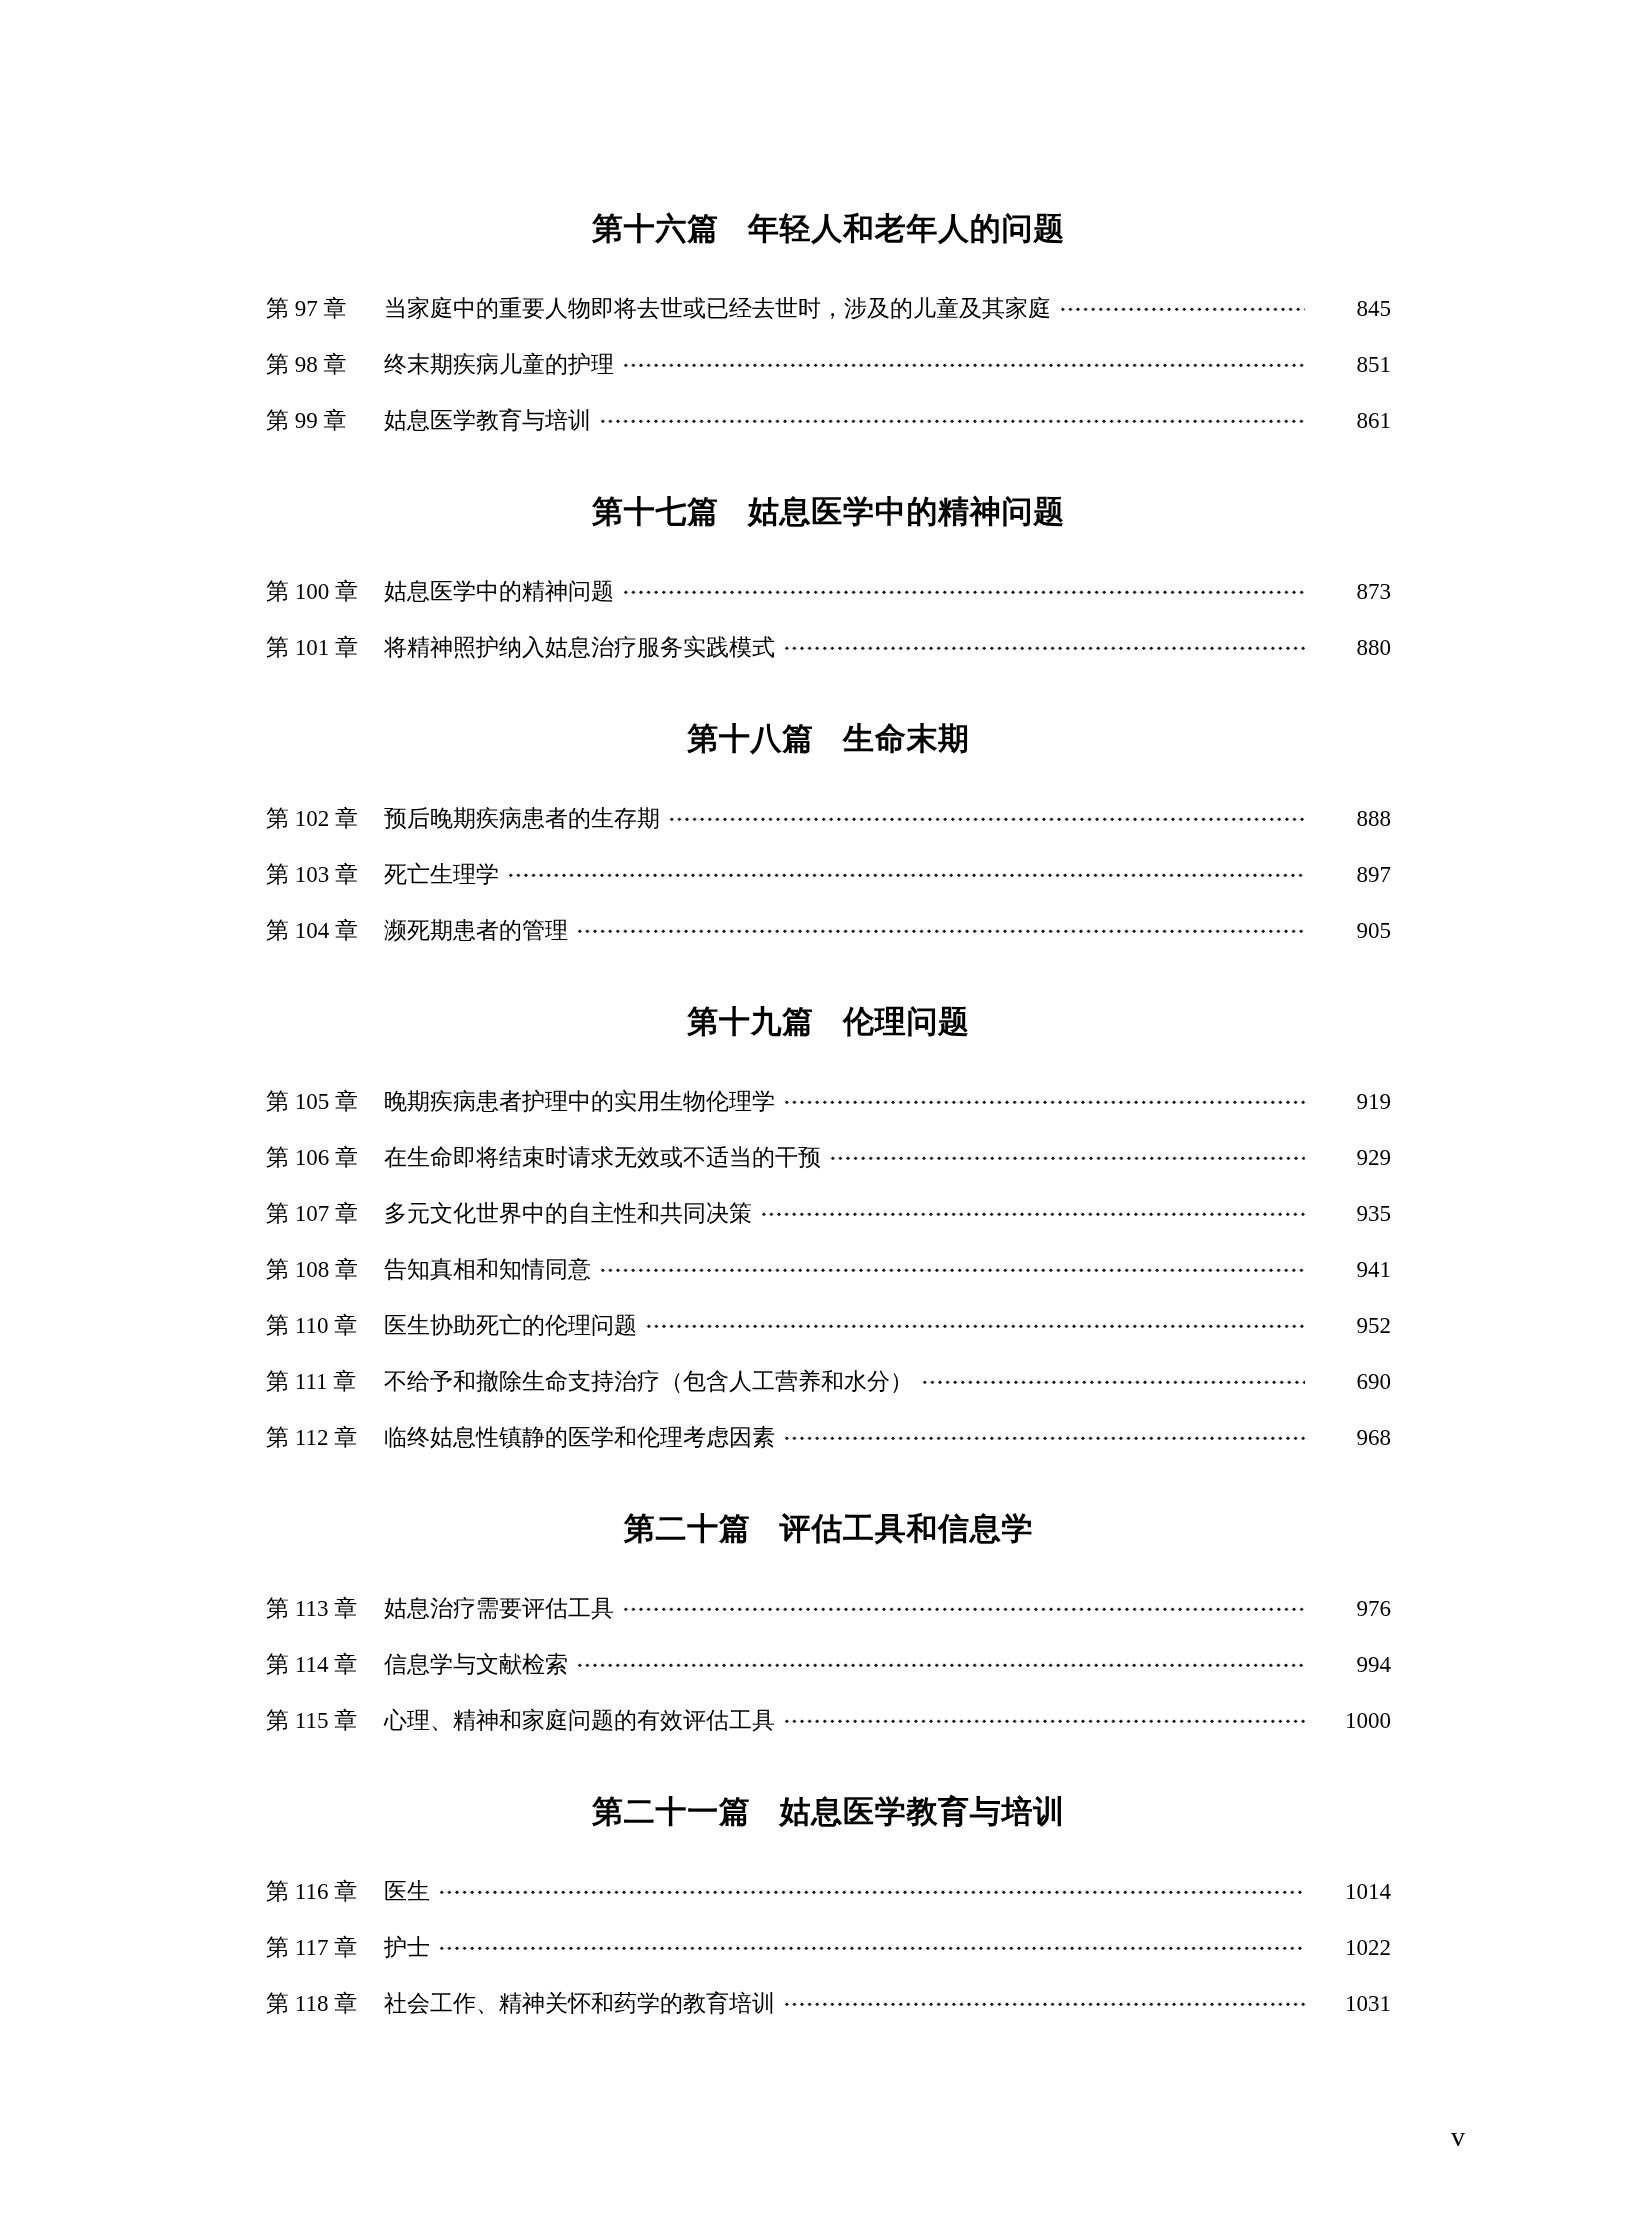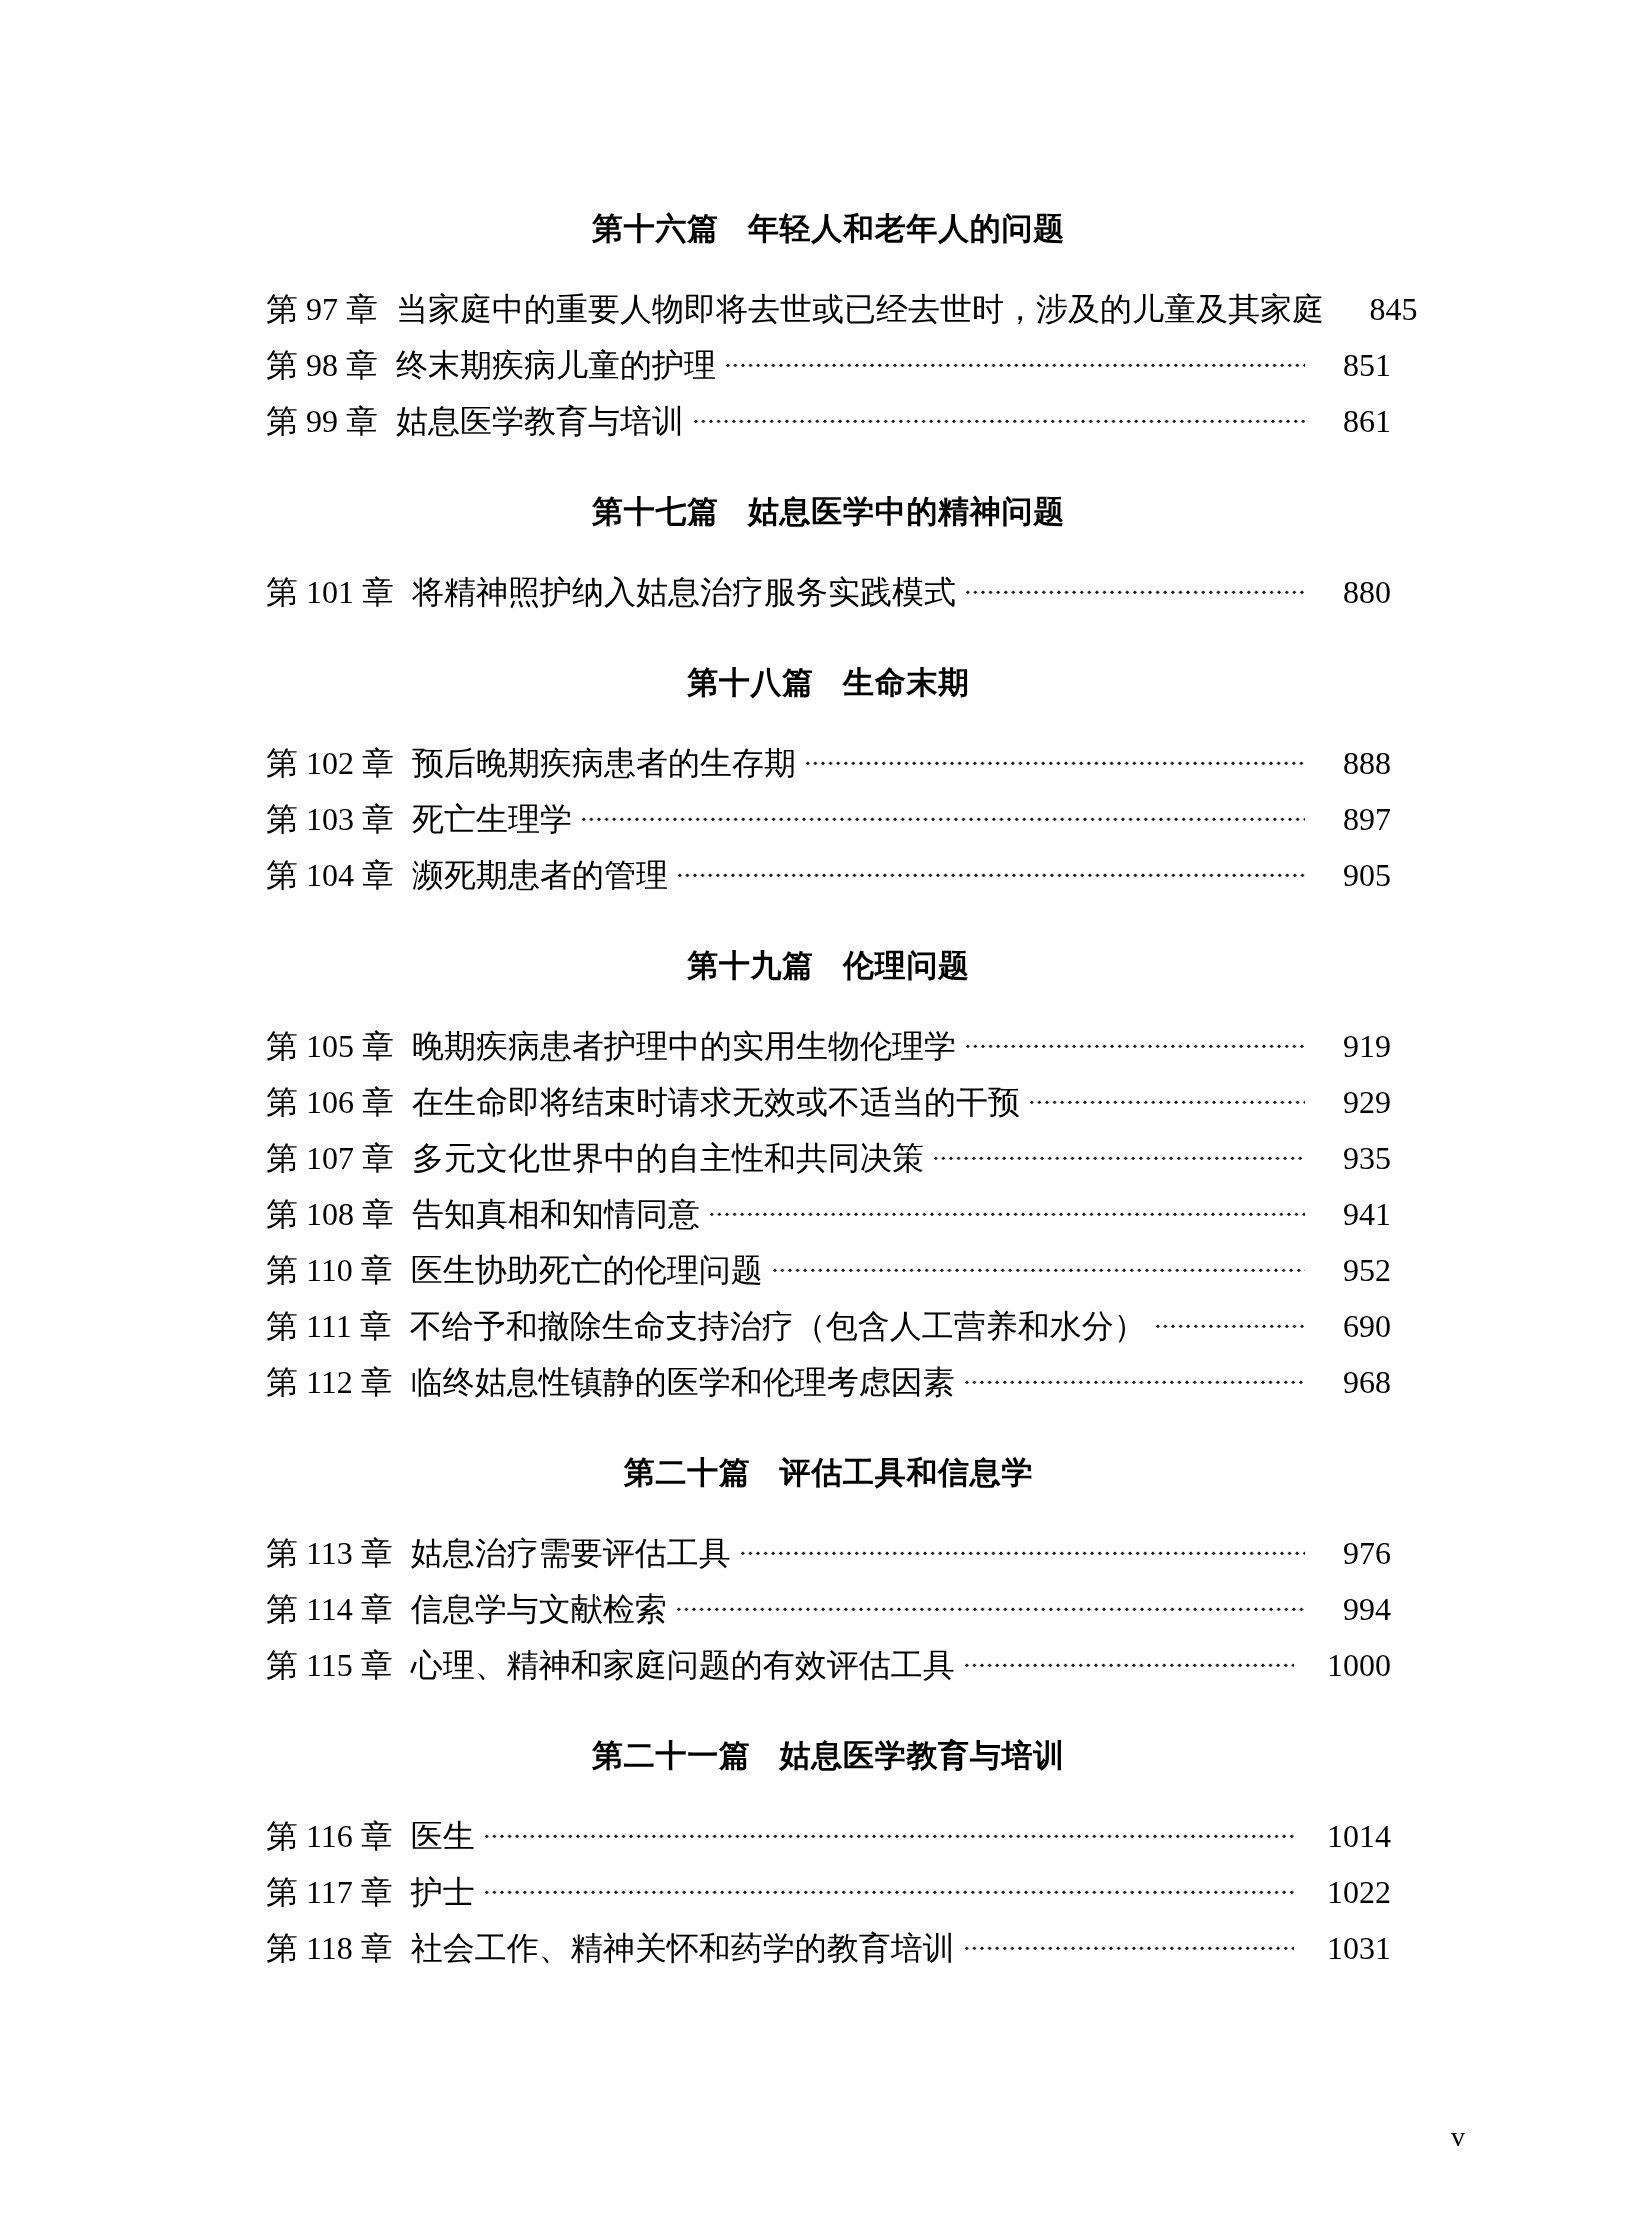--- a/index.html
+++ b/index.html
@@ -34,21 +34,21 @@
   .section-heading:first-child {
     margin-top: 209px;
   }
   .section-name {
     margin-left: 29px;
   }
   .toc-row {
     display: flex;
     align-items: center;
     height: 56px;
-    font-size: 32px;
+    font-size: 23px;
     line-height: 32px;
   }
   .chapter-label {
     flex: 0 0 100px;
     white-space: nowrap;
   }
   .chapter-title {
     flex: 0 0 auto;
     white-space: nowrap;
     padding-right: 8px;
@@ -97,20 +97,26 @@
         <span class="page-num">851</span>
       </div>
       <div class="toc-row">
         <span class="chapter-label">第 99 章</span>
         <span class="chapter-title">姑息医学教育与培训</span>
         <span class="dot-leader"></span>
         <span class="page-num">861</span>
       </div>
       <div class="section-heading"><span class="part-name">第十七篇</span><span class="section-name">姑息医学中的精神问题</span></div>
       <div class="toc-row">
+        <span class="chapter-label">第 100 章</span>
+        <span class="chapter-title">姑息医学中的精神问题</span>
+        <span class="dot-leader"></span>
+        <span class="page-num">873</span>
+      </div>
+      <div class="toc-row">
         <span class="chapter-label">第 101 章</span>
         <span class="chapter-title">将精神照护纳入姑息治疗服务实践模式</span>
         <span class="dot-leader"></span>
         <span class="page-num">880</span>
       </div>
       <div class="section-heading"><span class="part-name">第十八篇</span><span class="section-name">生命末期</span></div>
       <div class="toc-row">
         <span class="chapter-label">第 102 章</span>
         <span class="chapter-title">预后晚期疾病患者的生存期</span>
         <span class="dot-leader"></span>

